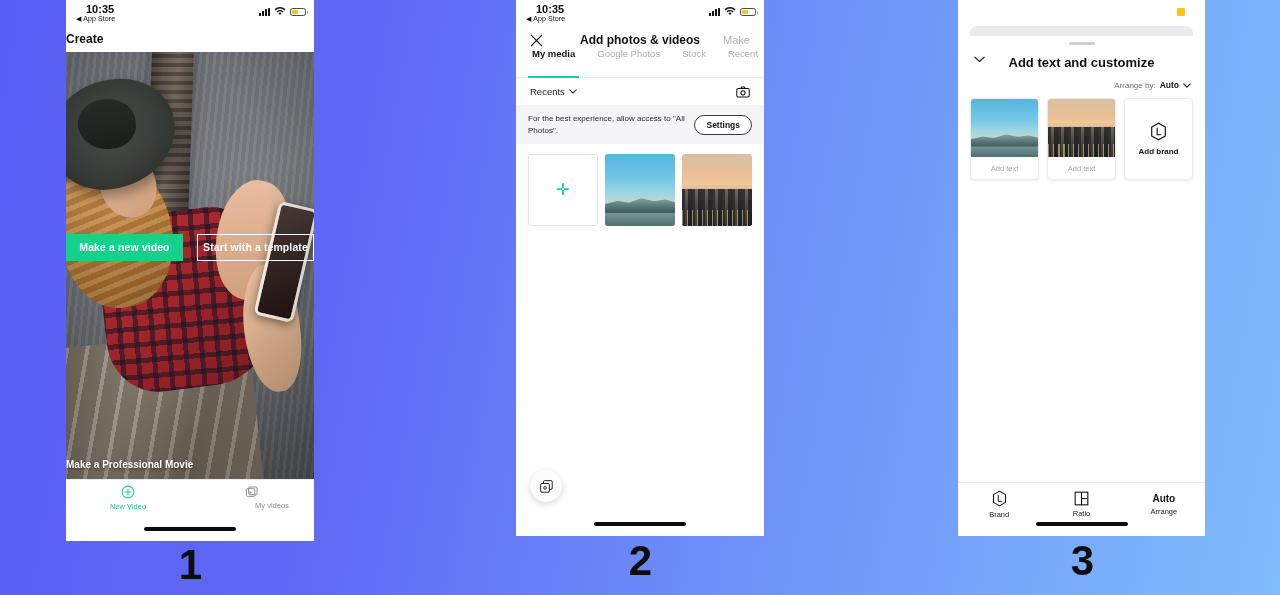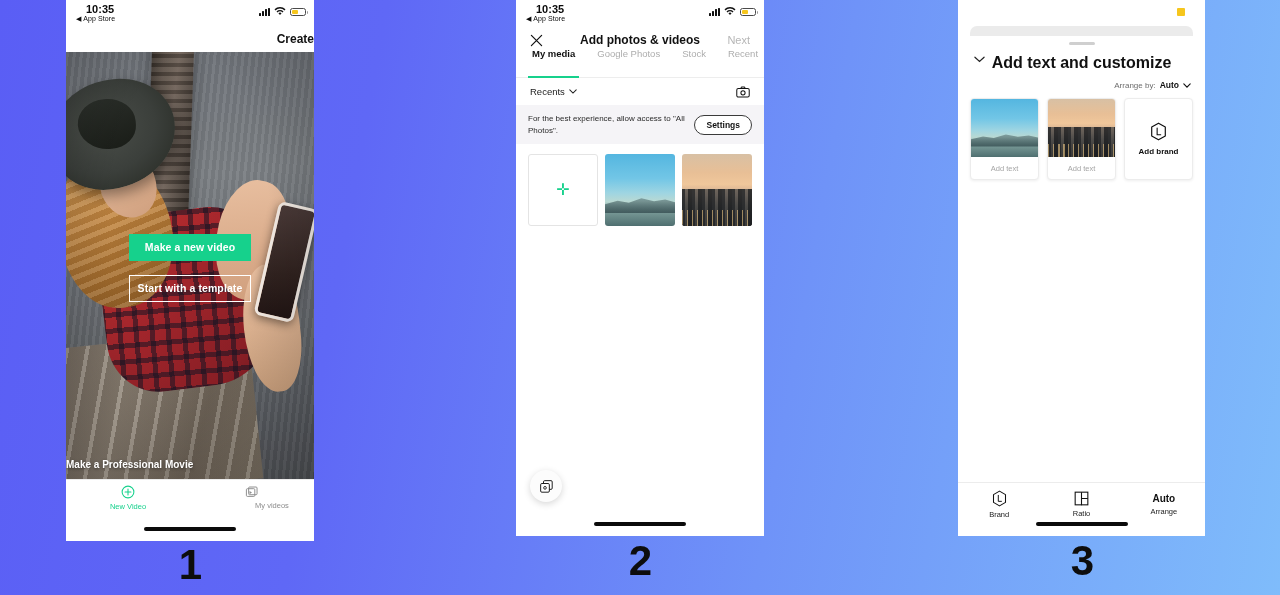--- a/index.html
+++ b/index.html
@@ -70,21 +70,21 @@
     border-radius: 2.5px; position: relative; padding: 1px;
   }
   .sb-batt::after {
     content: ""; position: absolute; right: -3px; top: 2.2px;
     width: 1.5px; height: 3px; background: #9a9a9a; border-radius: 0 1px 1px 0;
   }
   .sb-batt b { display: block; height: 100%; width: 52%; background: #f6c61d; border-radius: 1px; }
 
   
   .s1-title {
-    height: 26px; text-align: right;
+    height: 26px; text-align: left;
     font-size: 12px; font-weight: bold; color: #111; line-height: 26px;
   }
   .s1-hero {
     position: relative; height: 430px; overflow: hidden;
     background: #6d7076;
   }
   .hero-photo { position: absolute; inset: 0; overflow: hidden; }
   .hp-water {
     position: absolute; inset: 0;
     background:
@@ -170,21 +170,21 @@
     transform: rotate(13deg);
     box-shadow: 0 3px 10px rgba(0,0,0,.45);
   }
   .hp-vignette {
     position:absolute; inset:0;
     background: radial-gradient(ellipse at 50% 40%, rgba(0,0,0,0) 45%, rgba(0,0,0,.22) 100%);
   }
 
   .hero-btns {
     position: absolute; left: 0; right: 0; top: 182px;
-    display: flex; flex-direction: column; align-items: center; gap: 14px;
+    display: flex; align-items: center; gap: 14px;
   }
   .btn-primary {
     width: 122px; height: 27px;
     background: #16d18c; color: #fff;
     font-size: 10.5px; font-weight: bold;
     display: flex; align-items: center; justify-content: center;
     border: none; cursor: pointer; letter-spacing: .1px;
   }
   .btn-outline {
     width: 122px; height: 27px;
@@ -316,21 +316,21 @@
     background: #fff; border-radius: 9px 9px 0 0;
     position: relative; padding-top: 6px;
   }
   .s3-grab {
     width: 26px; height: 3px; background: #cfcfcf; border-radius: 2px;
     margin: 0 auto 9px;
   }
   .s3-header { position: relative; height: 20px; padding: 0 14px; }
   .s3-chevron { position: absolute; left: 16px; top: 2px; cursor: pointer; }
   .s3-title {
-    text-align: center; font-size: 16px; font-weight: bold; color: #111; line-height: 18px;
+    text-align: center; font-size: 13px; font-weight: bold; color: #111; line-height: 18px;
   }
   .s3-arrange {
     display: flex; justify-content: flex-end; align-items: center; gap: 4px;
     padding: 6px 14px 0; font-size: 8px; color: #6d6d6d;
   }
   .s3-arrange b { color: #111; font-size: 8.5px; }
   .s3-cards { display: flex; gap: 8px; padding: 8px 12px 0; }
   .card {
     width: 72px; background: #fff;
     border: 1px solid #ececec; border-radius: 4px;
@@ -457,21 +457,21 @@
               <b></b>
             </span>
         </div>
       </div>
 
       <div class="s2-nav">
         <svg class="s2-close" width="13" height="13" viewBox="0 0 14 14">
           <path d="M1.5 1.5 12.5 12.5M12.5 1.5 1.5 12.5" stroke="#111" stroke-width="1.3" stroke-linecap="round"></path>
         </svg>
         <div class="s2-navtitle">Add photos &amp; videos</div>
-        <div class="s2-next">Next</div>
+        <div class="s2-next">Make</div>
       </div>
 
       <div class="s2-tabs">
         <div class="s2-tab active">My media</div>
         <div class="s2-tab">Google Photos</div>
         <div class="s2-tab">Stock</div>
         <div class="s2-tab">Recent</div>
       </div>
 
       <div class="s2-filter">

